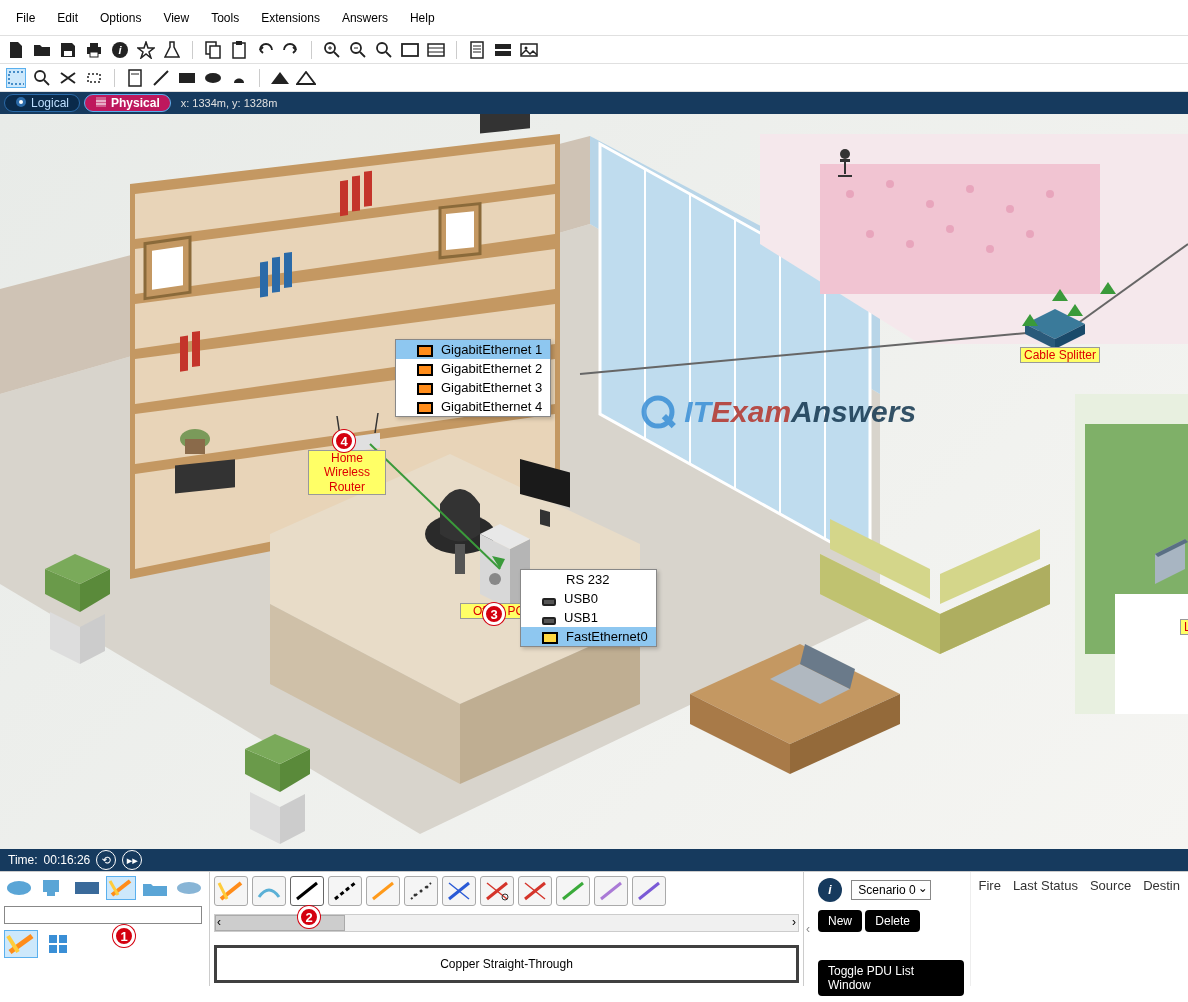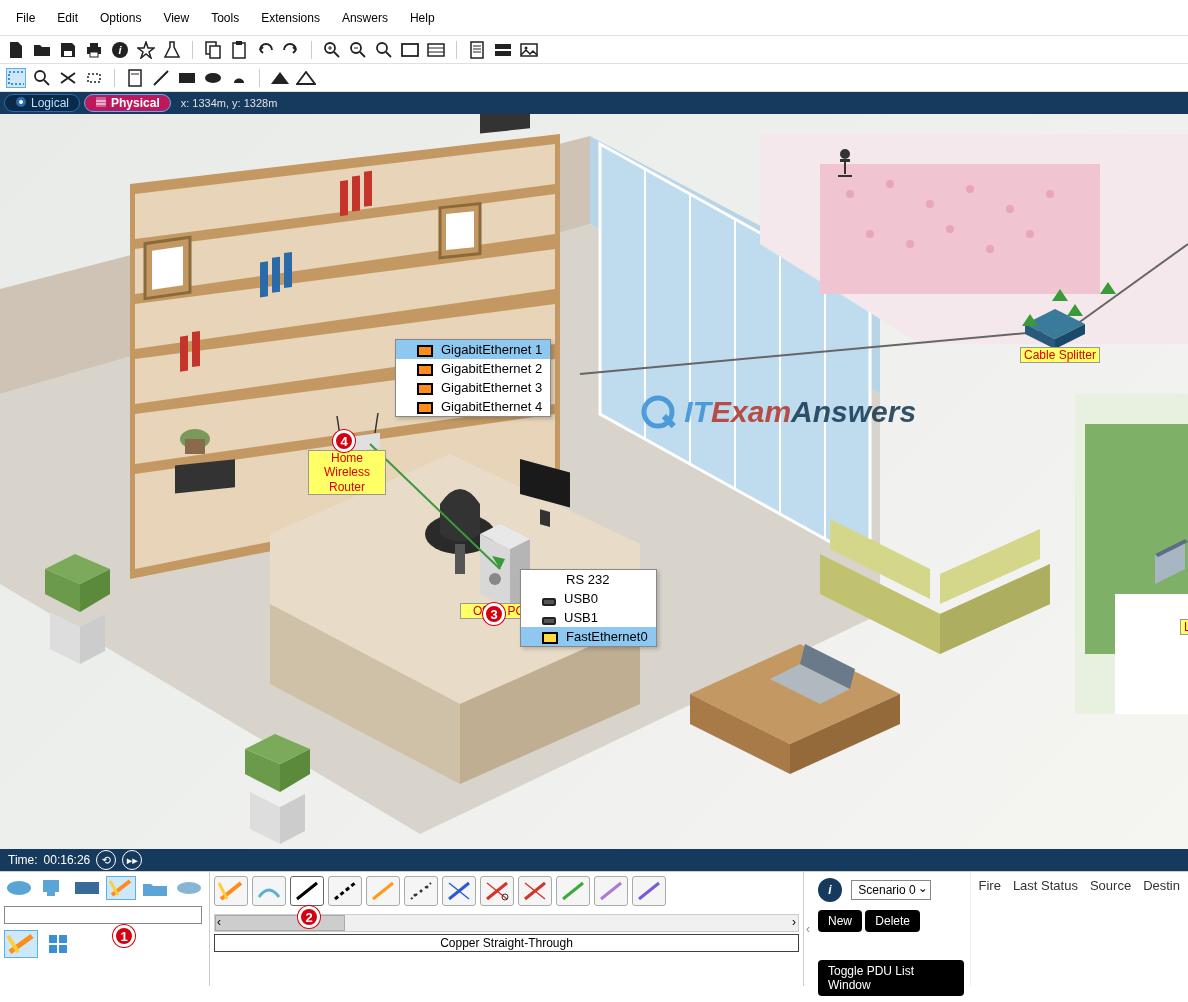--- a/index.html
+++ b/index.html
@@ -54,21 +54,21 @@
 .dev-icon.sel { border: 1px solid #5ab0ee; background: #cde8fb; }
 .dev-input { width: 198px; height: 18px; border: 1px solid #888; margin-top: 6px; background: #fff; }
 .dev-bottom { display: flex; gap: 6px; margin-top: 6px; }
 
 .mid-pane { flex: 1; padding: 4px; position: relative; }
 .cable-row { display: flex; gap: 4px; }
 .cable-icon { width: 34px; height: 30px; border: 1px solid #aaa; background: #f5f5f5; display: flex; align-items: center; justify-content: center; border-radius: 3px; }
 .cable-icon.sel { background: #fff; border-color: #666; }
 .scroll-track { height: 18px; background: #f0f0f0; border: 1px solid #ccc; margin-top: 8px; position: relative; }
 .scroll-thumb { position: absolute; left: 0; top: 0; height: 16px; width: 130px; background: #cdcdcd; border: 1px solid #aaa; }
-.cable-label { border: 1px solid #404040; text-align: center; padding: 1px; margin-top: 2px; }
+.cable-label { border: 3px solid #404040; text-align: center; padding: 9px; margin-top: 13px; }
 
 .right-pane { width: 385px; border-left: 1px solid #ccc; display: flex; }
 .scenario-col { width: 170px; padding: 6px; border-right: 1px solid #eee; }
 .info-btn { width: 24px; height: 24px; border-radius: 50%; background: #163a5e; color: #fff; font-weight: bold; display: inline-flex; align-items: center; justify-content: center; font-style: italic; margin-right: 6px; }
 .scen-select { border: 1px solid #888; padding: 2px 14px 2px 6px; display: inline-block; position: relative; }
 .scen-select::after { content: "⌄"; position: absolute; right: 2px; top: 0; }
 .pill-btn { background: #000000; color: #fff; border-radius: 4px; padding: 4px 10px; display: inline-block; margin-top: 8px; font-size: 12px; }
 .pdu-col { flex: 1; padding: 4px 2px; }
 .pdu-head { display: flex; font-size: 13px; color: #333; }
 .pdu-head span { padding: 2px 6px; white-space: nowrap; }

